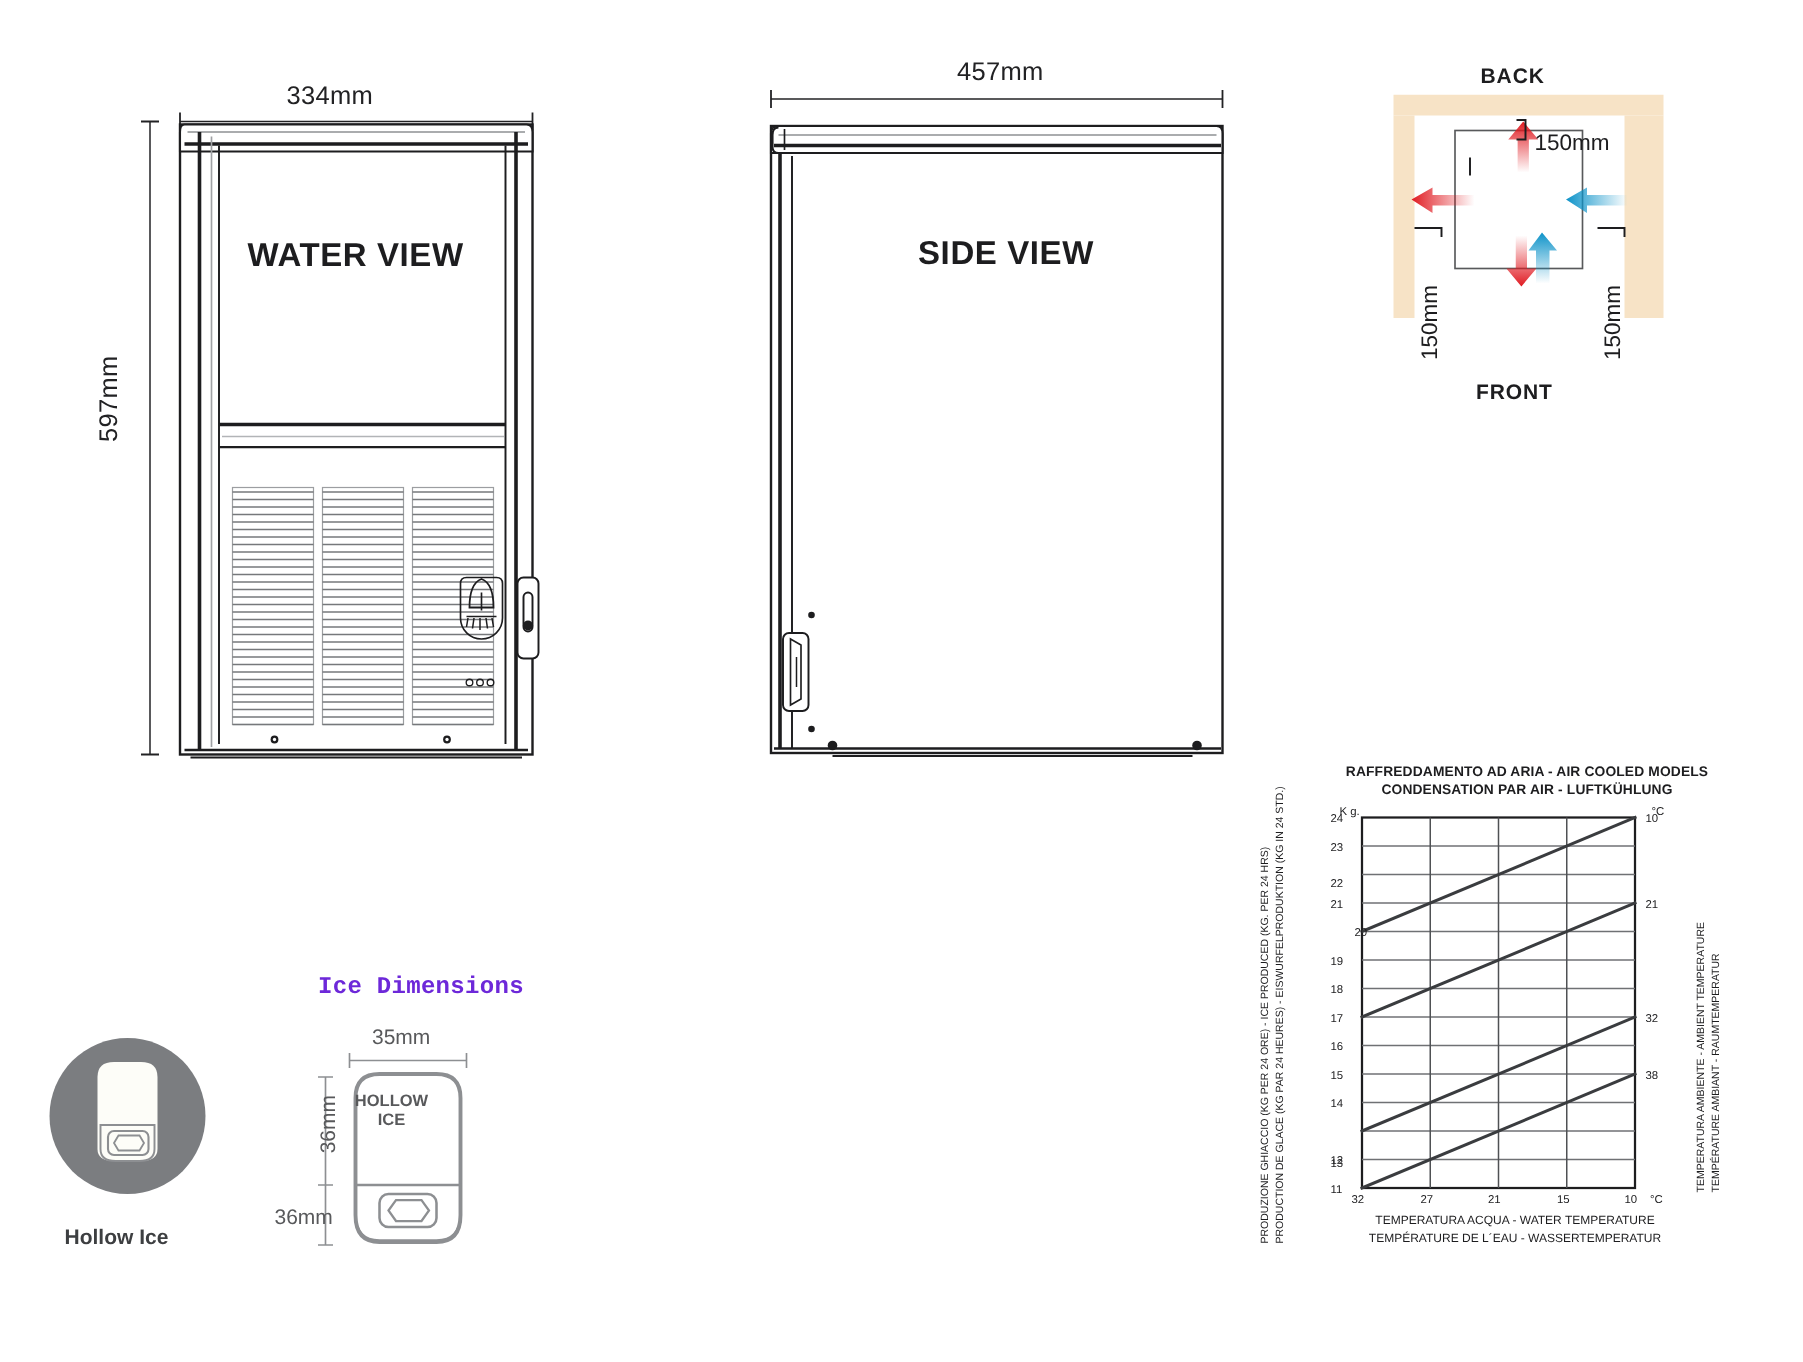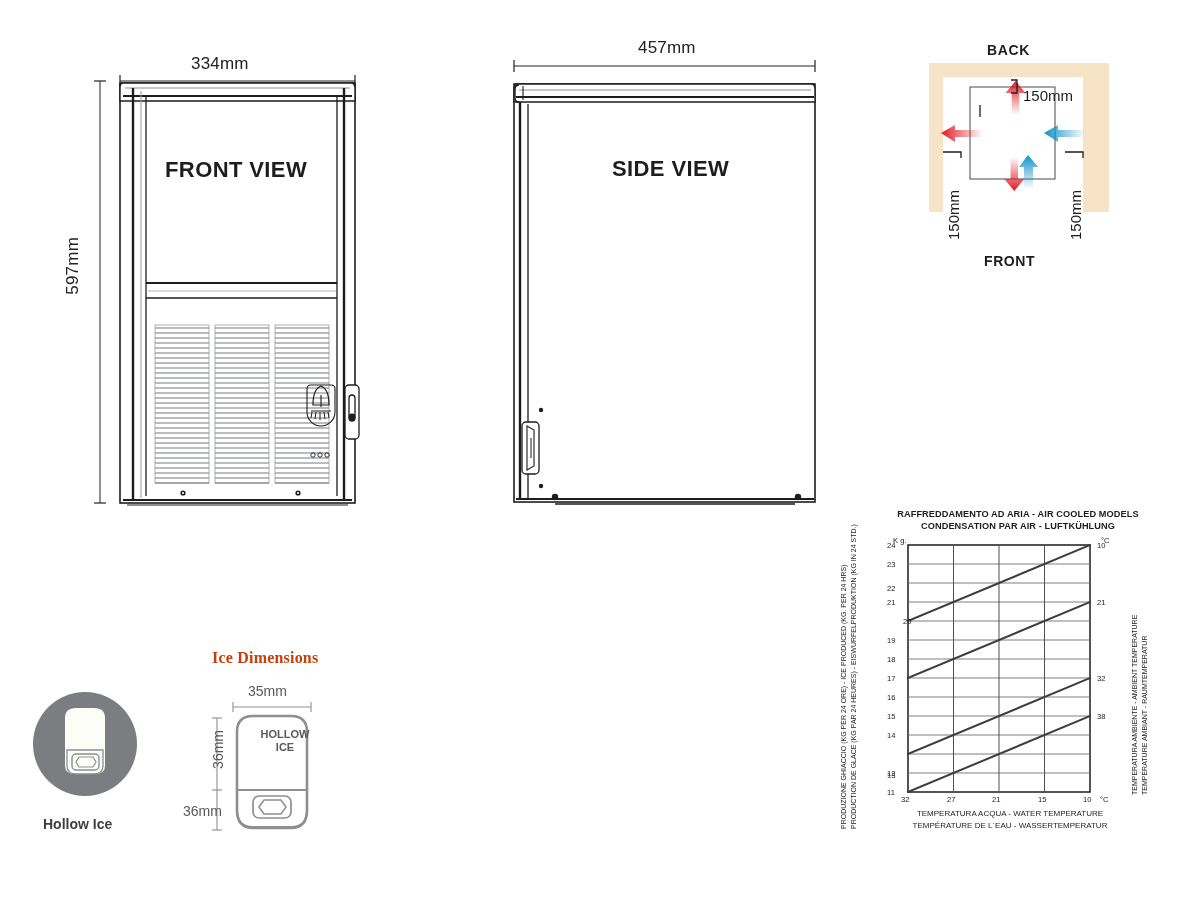--- a/index.html
+++ b/index.html
@@ -28,22 +28,22 @@
   .dirlabel {
     font-family: "Liberation Sans", sans-serif;
     font-weight: bold; font-size: 14px; color: #1d1d1f;
     letter-spacing: .6px; white-space: nowrap;
   }
   .mmlabel {
     font-family: "Liberation Sans", sans-serif;
     font-size: 15px; color: #1d1d1f; white-space: nowrap; text-align: right;
   }
   .secttitle {
-    font-family: Liberation Serif, serif;
-    font-weight: bold; font-size: 16px; color: #c2410c;
+    font-family: Liberation Mono, monospace;
+    font-weight: bold; font-size: 16px; color: #6d28d9;
     letter-spacing: .2px; white-space: nowrap;
   }
   .icelabel {
     font-family: "Liberation Sans", sans-serif;
     font-weight: bold; font-size: 14px; color: #3d3f41;
     white-space: nowrap;
   }
   .icecube-txt {
     font-family: "Liberation Sans", sans-serif;
     font-weight: bold; font-size: 11px; color: #58595b;
@@ -253,21 +253,21 @@
       <g fill="#ffffff" stroke="#1d1d1f" stroke-width="1.3">
         <rect x="290" y="330" width="14" height="54" rx="4"></rect>
         <rect x="294" y="340" width="6" height="26" rx="3"></rect>
         <circle cx="297" cy="362" r="3.4" fill="#1d1d1f" stroke="none"></circle>
       </g>
     </svg>
 
     
     <div class="abs dimlabel" style="left:136px; top:-1px;">334mm</div>
     <div class="abs dimlabel vtext-up" style="left:8px; top:182px;">597mm</div>
-    <div class="abs viewlabel" style="left:110px; top:102px;">FRONT VIEW</div>
+    <div class="abs viewlabel" style="left:110px; top:102px;">WATER VIEW</div>
   </div>
 
   <div class="abs" style="left:495px; top:20px; width:340px; height:500px;">
     <svg width="340" height="500" viewBox="0 0 340 500">
 
       <line x1="19" y1="46" x2="320" y2="46" stroke="#222224" stroke-width="1"></line>
       <line x1="19" y1="40" x2="19" y2="52" stroke="#222224" stroke-width="1.2"></line>
       <line x1="320" y1="40" x2="320" y2="52" stroke="#222224" stroke-width="1.2"></line>
 
       <rect x="19" y="64" width="301" height="418" fill="#ffffff" stroke="#1d1d1f" stroke-width="1.6"></rect>
@@ -405,21 +405,21 @@
 
       <path d="M 62 62 Q 62 46 78 46 L 116 46 Q 132 46 132 62 L 132 140 Q 132 158 116 158 L 78 158 Q 62 158 62 140 Z" fill="none" stroke="#8d8f92" stroke-width="2.6"></path>
       <path d="M 62 120 L 132 120 L 132 140 Q 132 157 116 157 L 78 157 Q 62 157 62 140 Z" fill="none" stroke="#8d8f92" stroke-width="1.8"></path>
       <rect x="78" y="126" width="38" height="22" rx="6" fill="none" stroke="#8d8f92" stroke-width="1.7"></rect>
       <path d="M 84 137 L 89 130 L 106 130 L 111 137 L 106 144 L 89 144 Z" fill="none" stroke="#8d8f92" stroke-width="1.5"></path>
     </svg>
 
     <div class="abs icedim" style="left:233px; top:43px;">35mm</div>
     <div class="abs icedim vtext-up" style="left:195px; top:90px;">36mm</div>
     <div class="abs icedim" style="left:168px; top:163px;">36mm</div>
-    <div class="abs icecube-txt" style="left:240px; top:88px; width:60px;">
+    <div class="abs icecube-txt" style="left:216px; top:88px; width:60px;">
       <div>HOLLOW</div>
       <div>ICE</div>
     </div>
   </div>
 
   <div class="abs" style="left:835px; top:505px; width:330px; height:335px;">
 
     <div class="abs charttitle" style="left:58px; top:4px; width:250px;">RAFFREDDAMENTO AD ARIA - AIR COOLED MODELS</div>
     <div class="abs charttitle" style="left:58px; top:16px; width:250px;">CONDENSATION PAR AIR - LUFTKÜHLUNG</div>
 

